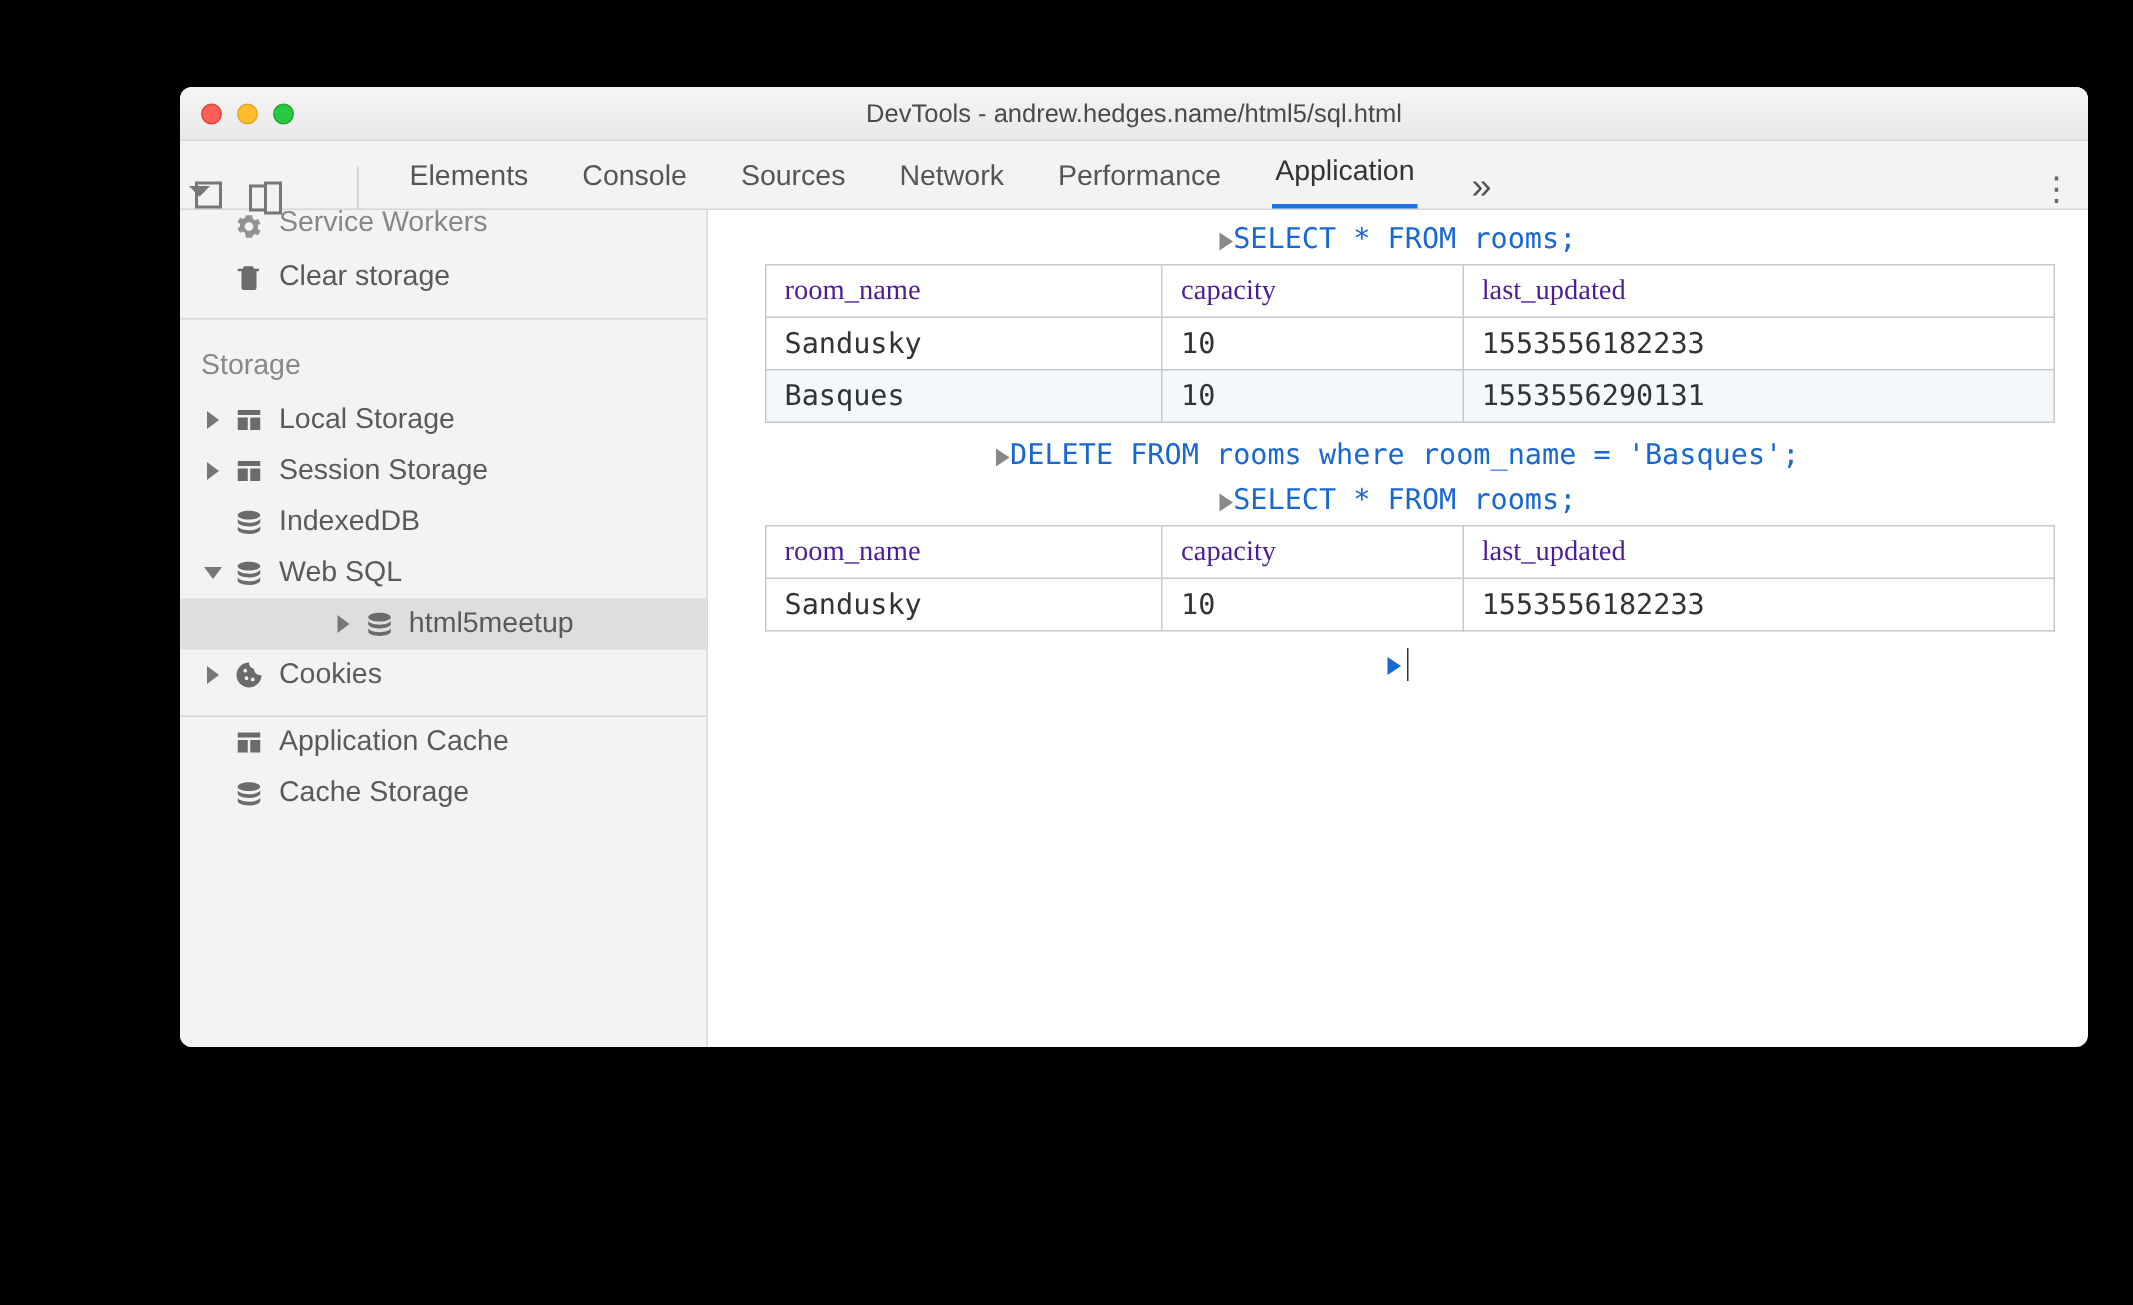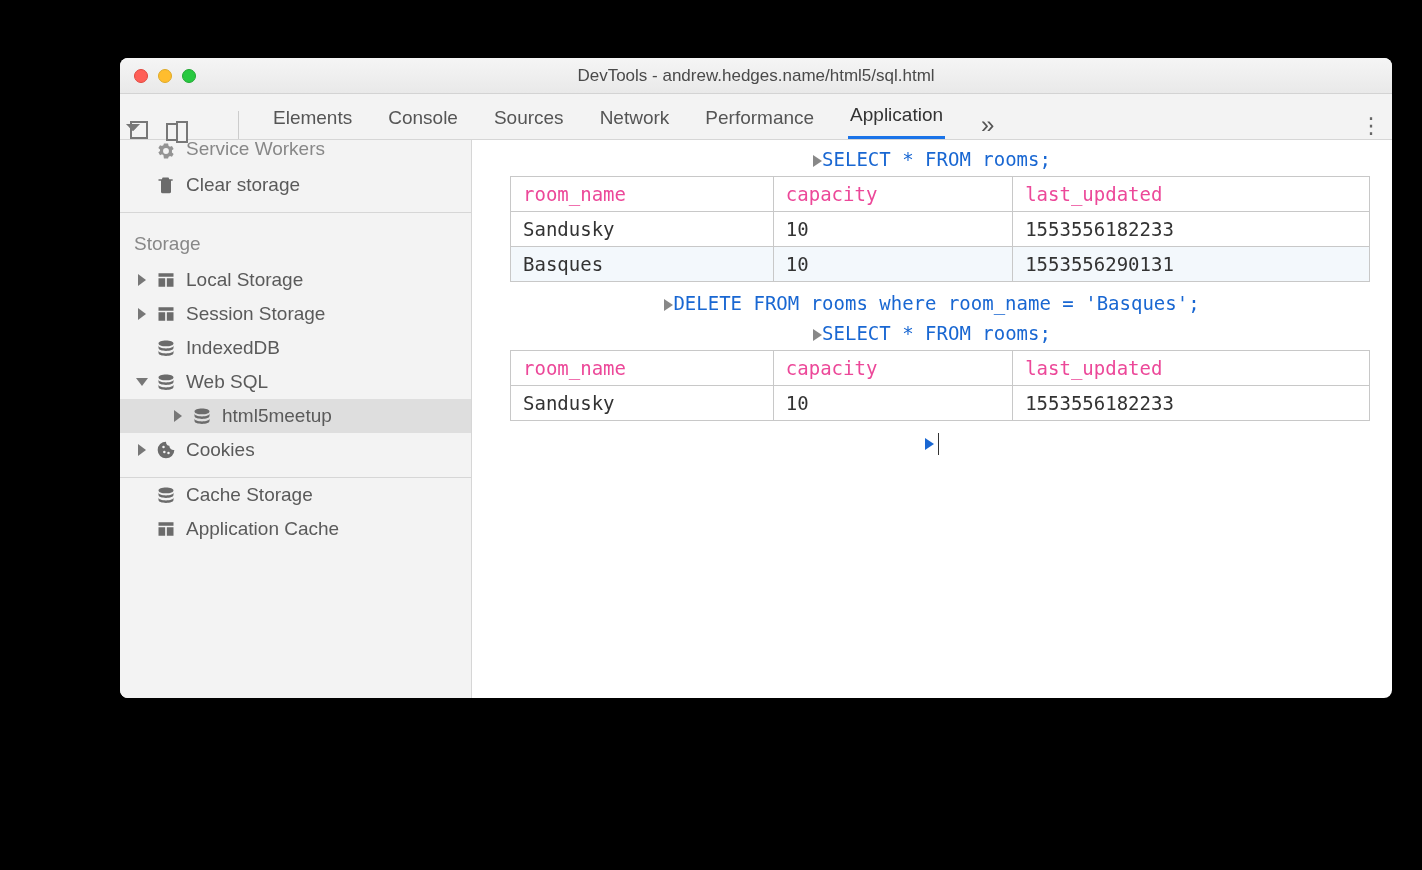--- a/index.html
+++ b/index.html
@@ -81,21 +81,21 @@
     overflow:hidden; display:flex; flex-direction:column;
     color:#5a5a5a; font-size:19px;
   }
   .sb-section-title { padding: 20px 0 8px 14px; color:#888; font-size:19px;}
   .sb-item {
     display:flex; align-items:center; gap:10px; padding: 6px 0 6px 36px;
     cursor:pointer;
   }
   .sb-item.top { padding-left: 36px; }
   .sb-item.indent1 { padding-left: 18px; }
-  .sb-item.indent2 { padding-left: 54px; }
+  .sb-item.indent2 { padding-left: 16px; justify-content: center; }
   .sb-item.selected { background:#dedede; }
   .sb-divider { height:1px; background:#d6d6d6; margin: 10px 0 0 0;}
   .tri {
     width:0;height:0; border-top:6px solid transparent;
     border-bottom:6px solid transparent; border-left:8px solid #777;
   }
   .tri.down { transform: rotate(90deg); }
   .tri-spacer{ width:8px; }
   
   .ico { width:20px; height:20px; display:inline-flex; align-items:center; justify-content:center; }
@@ -113,21 +113,21 @@
   .cursor {
     display:inline-block; width:1px; height:22px; background:#333; vertical-align:middle; margin-left:4px;
   }
   table.r {
     border-collapse: collapse; width: calc(100% - 40px); margin-left: 30px; margin-top:2px; margin-bottom:6px;
     font-family: Menlo, Consolas, monospace; font-size:19px; color:#333;
   }
   table.r th, table.r td {
     border:1px solid #c8c8c8; padding: 6px 12px; text-align:left; font-weight:normal;
   }
-  table.r th { background:#fff; color:#ec4899; }
+  table.r th { background:#fff; color:#4c1d95;font-family:Liberation Serif, serif; }
   table.r tr.alt td { background:#f3f8fc; }
 </style>
 </head>
 <body>
 
 <div class="window">
 
   <div class="titlebar">
     <div class="traffic">
       <div class="dot red"></div>
@@ -233,36 +233,36 @@
               <path d="M12 2a10 10 0 1 0 10 10 5 5 0 0 1-6-5 5 5 0 0 1-4-5Zm-3 8a1.5 1.5 0 1 1 0-3 1.5 1.5 0 0 1 0 3Zm1 6a1.5 1.5 0 1 1 0-3 1.5 1.5 0 0 1 0 3Zm5 1a1.5 1.5 0 1 1 0-3 1.5 1.5 0 0 1 0 3Z"></path>
             </svg>
         </span>
         <span>Cookies</span>
       </div>
 
       <div class="sb-divider"></div>
 
       <div class="sb-item indent1">
         <span class="tri-spacer"></span>
+        <span class="ico localstore">
+          <svg viewBox="0 0 24 24">
+              <path d="M3 4h18v4H3V4Zm0 6h8v10H3V10Zm10 0h8v10h-8V10Z"></path>
+            </svg>
+        </span>
+        <span>Application Cache</span>
+      </div>
+
+      <div class="sb-item indent1">
+        <span class="tri-spacer"></span>
         <span class="ico db">
           <svg viewBox="0 0 24 24">
               <path d="M12 3c5 0 9 1.57 9 3.5S17 10 12 10 3 8.43 3 6.5 7 3 12 3Zm9 6v3c0 1.93-4 3.5-9 3.5S3 13.93 3 12V9c0 1.93 4 3.5 9 3.5S21 10.93 21 9Zm0 6v3c0 1.93-4 3.5-9 3.5S3 19.93 3 18v-3c0 1.93 4 3.5 9 3.5s9-1.57 9-3.5Z"></path>
             </svg>
         </span>
         <span>Cache Storage</span>
-      </div>
-
-      <div class="sb-item indent1">
-        <span class="tri-spacer"></span>
-        <span class="ico localstore">
-          <svg viewBox="0 0 24 24">
-              <path d="M3 4h18v4H3V4Zm0 6h8v10H3V10Zm10 0h8v10h-8V10Z"></path>
-            </svg>
-        </span>
-        <span>Application Cache</span>
       </div>
     </div>
 
     <div class="content">
 
       <div class="row">
         <div class="chev"></div>
         <div class="sql">SELECT * FROM rooms;</div>
       </div>
       <table class="r">

